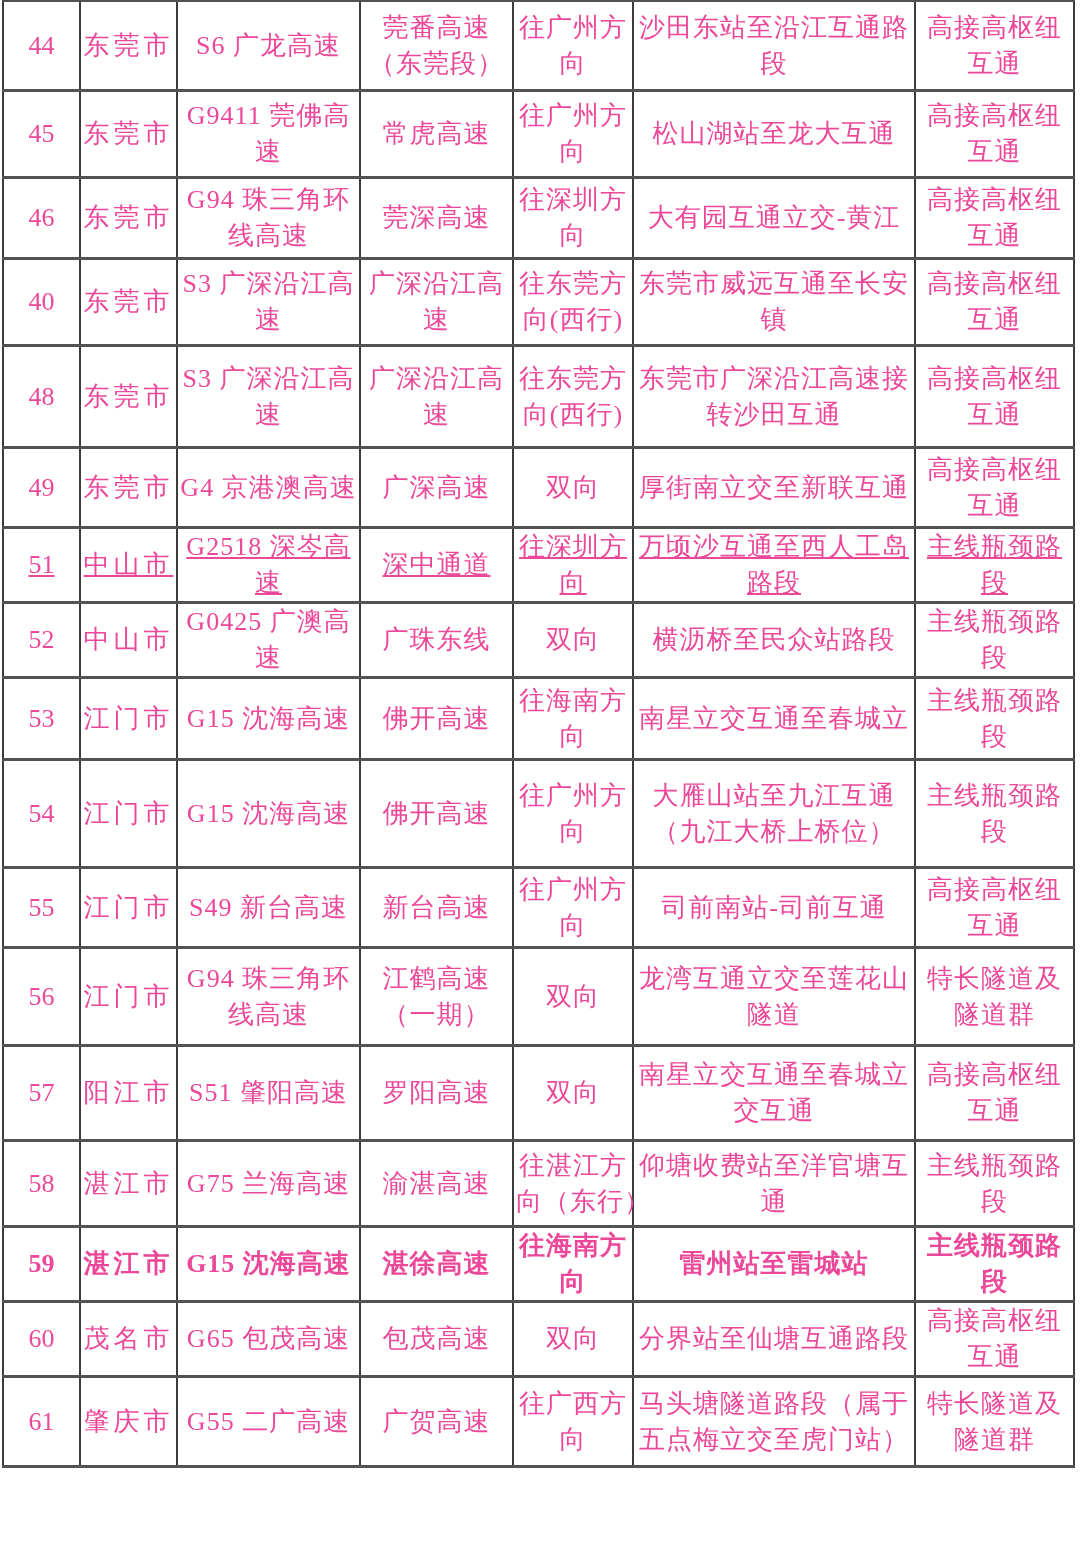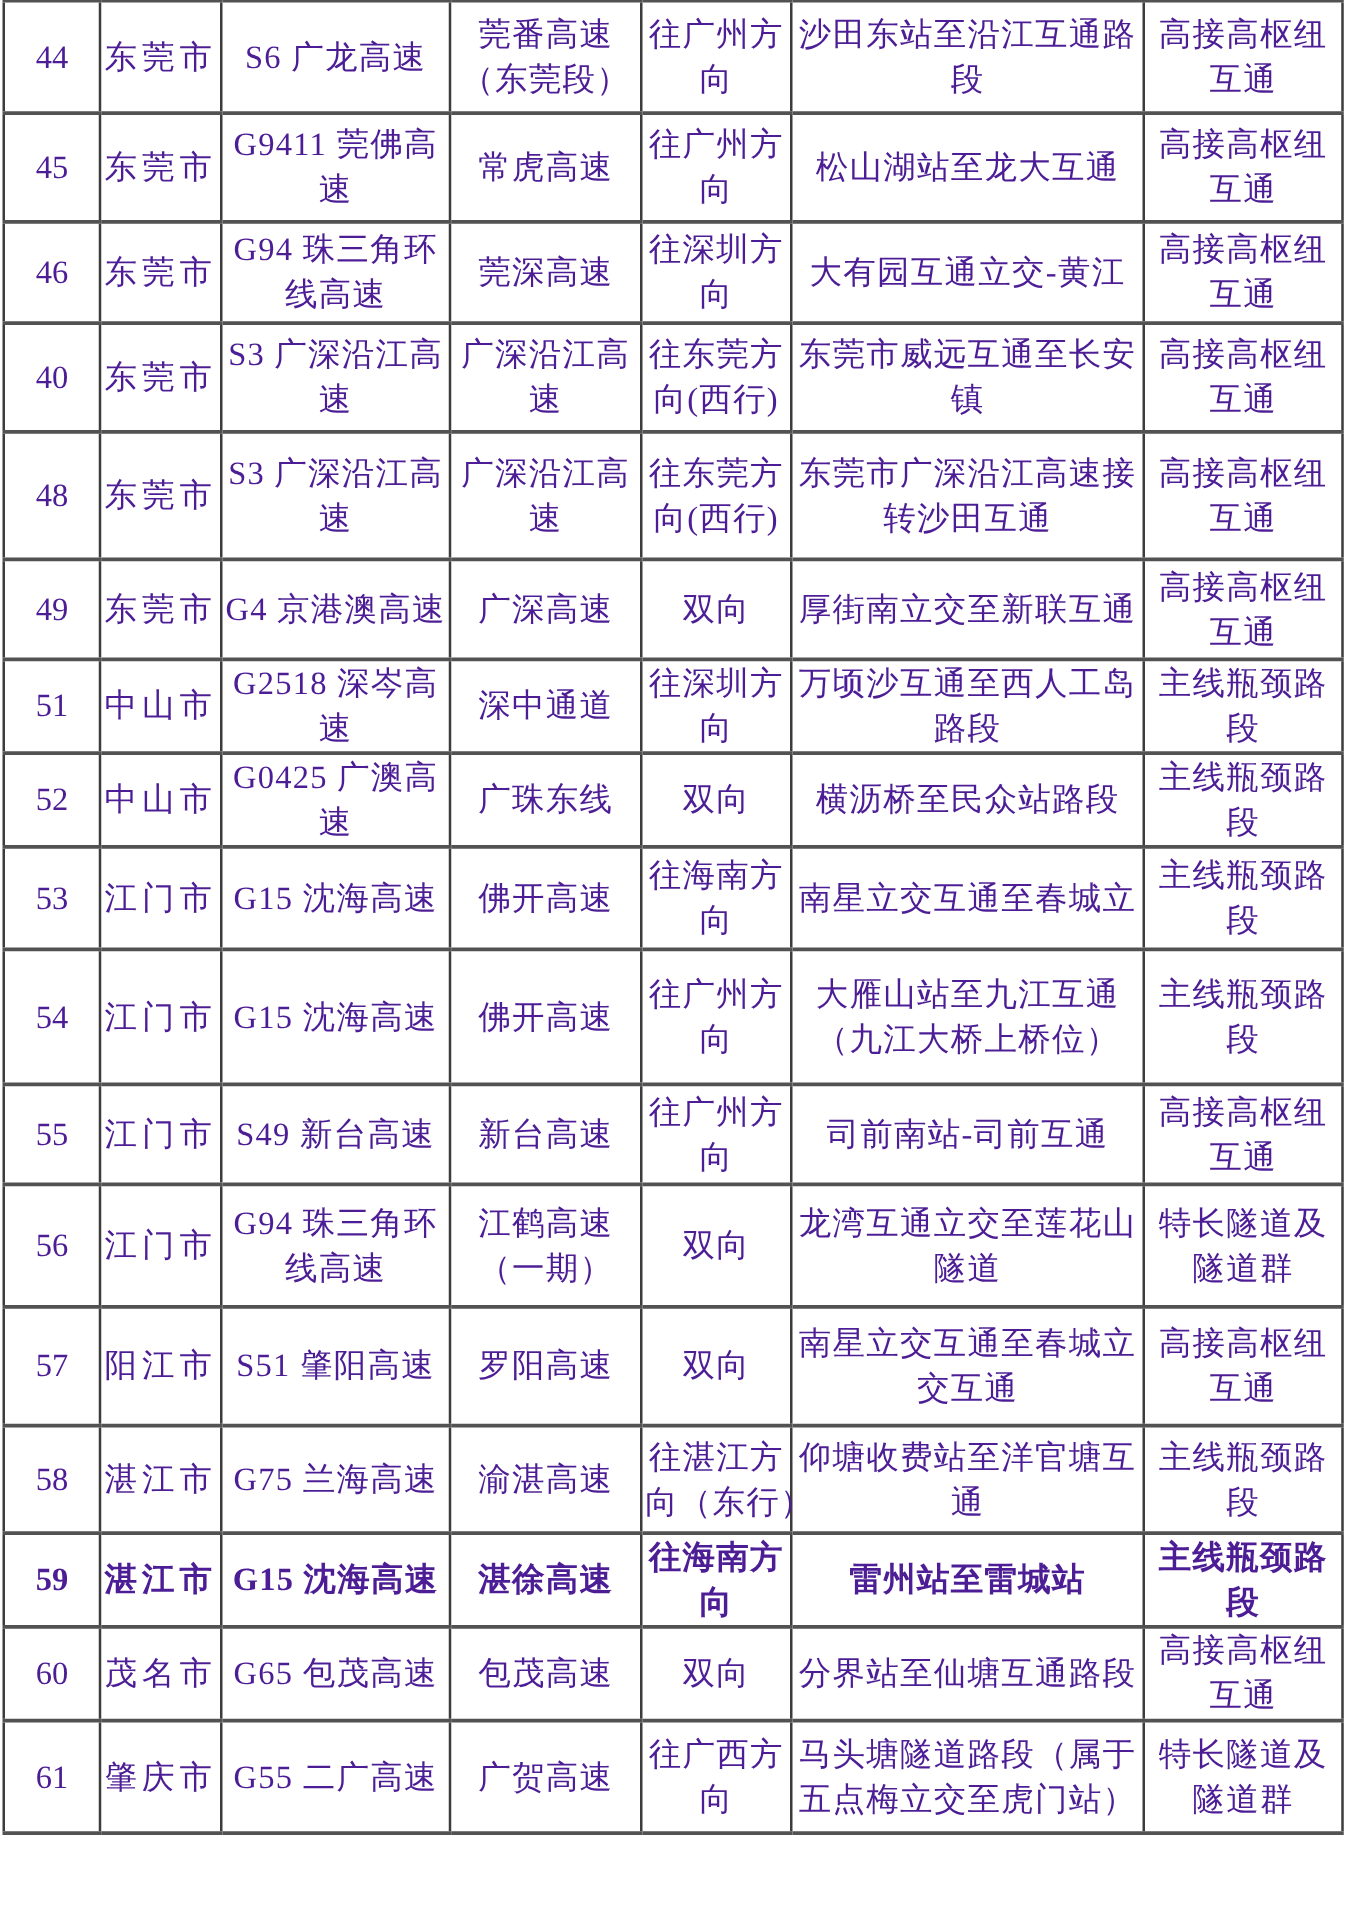--- a/index.html
+++ b/index.html
@@ -7,21 +7,21 @@
     padding: 0;
     background: #ffffff;
   }
   .page {
     position: relative;
     width: 1080px;
     height: 1544px;
     background: #ffffff;
     overflow: hidden;
     font-family: "Liberation Serif", "DejaVu Serif", serif;
-    color: #4c1d95;
+    color: #ec4899;
   }
   table.roadlist {
     position: absolute;
     left: 2px;
     top: -1px;
     border-collapse: collapse;
     table-layout: fixed;
     width: 1071px;
   }
   table.roadlist td {
@@ -128,21 +128,21 @@
         <tr style="height: 80px;">
           <td class="col-no">49</td>
           <td class="col-city">东莞市</td>
           <td class="col-highway">G4 京港澳高速</td>
           <td class="col-road">广深高速</td>
           <td class="col-direction">双向</td>
           <td class="col-section">厚街南立交至新联互通</td>
           <td class="col-type">高接高枢纽
 互通</td>
         </tr>
-        <tr style="height: 75px;">
+        <tr style="height: 75px; text-decoration: underline;">
           <td class="col-no">51</td>
           <td class="col-city">中山市</td>
           <td class="col-highway">G2518 深岑高
 速</td>
           <td class="col-road">深中通道</td>
           <td class="col-direction">往深圳方
 向</td>
           <td class="col-section">万顷沙互通至西人工岛
 路段</td>
           <td class="col-type">主线瓶颈路

